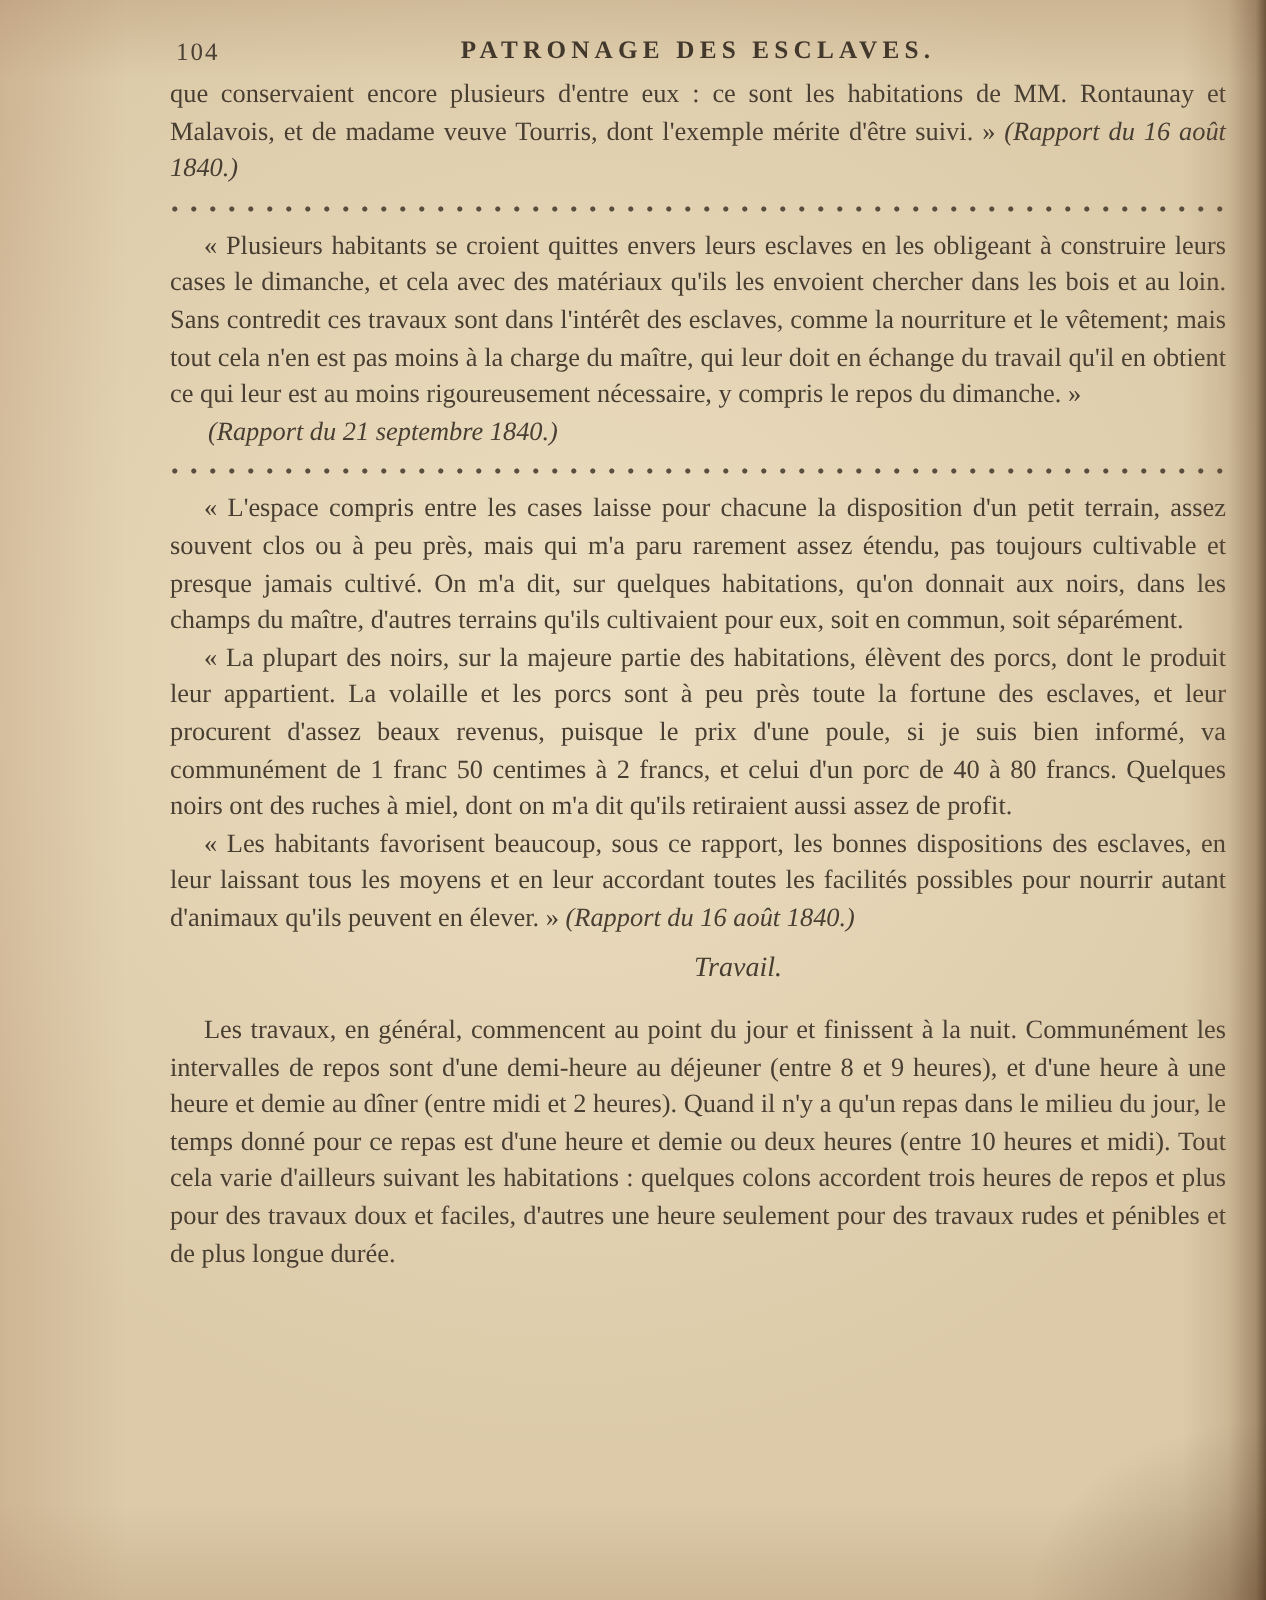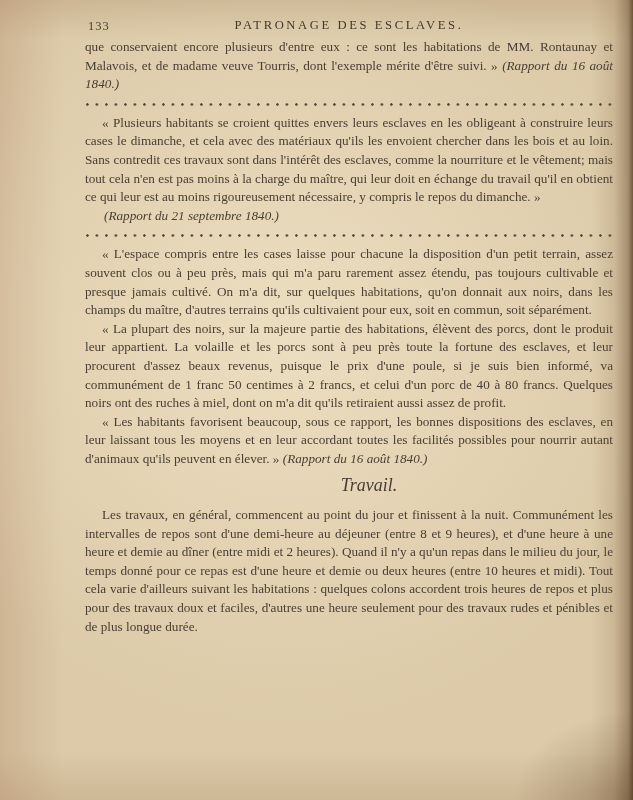--- a/index.html
+++ b/index.html
@@ -36,47 +36,47 @@
     position: absolute; left: 85px; top: 14px; width: 528px;
     font-size: 13.2px; line-height: 18.6px;
   }
   .header { position: relative; height: 20px; margin-bottom: 4px; }
   .pagenum {
     position: absolute; left: 3px; top: 3px;
     font-size: 12.5px; letter-spacing: 1px; color: #4a4034;
   }
   .running-title {
     text-align: center; font-size: 12.6px; letter-spacing: 2.6px;
-    color: #42382c; font-weight: normal; padding-top: 2px;
+    color: #42382c; font-weight: bold; padding-top: 2px;
   }
   p.para {
     margin: 0; text-align: justify; color: #483e32;
   }
   p.indent { text-indent: 17px; }
   .cite { font-style: italic; }
   .cite-line { display: block; font-style: italic; text-indent: 0; margin-left: 19px; }
   .dots {
     height: 3px; margin: 9px 1px 8px 1px;
     background-image: radial-gradient(circle at 1.4px 1.5px, rgba(74,63,49,0.9) 1.05px, rgba(74,63,49,0) 1.5px);
     background-size: 9.5px 3px; background-repeat: repeat-x;
   }
   .section-heading {
-    text-align: center; font-style: italic; font-size: 18px;
+    text-align: center; font-style: italic; font-size: 14px;
     margin: 8px 0 11px 40px; color: #473d30;
   }
 </style>
 </head>
 <body>
 
 <div class="scan">
 
   <div class="text-block">
 
     <div class="header">
-      <span class="pagenum">133</span>
+      <span class="pagenum">104</span>
       <div class="running-title">PATRONAGE DES ESCLAVES.</div>
     </div>
 
     <p class="para"><span>que conservaient encore plusieurs d'entre eux : ce sont les habitations de MM. Rontaunay et Malavois, et de madame veuve Tourris, dont l'exemple mérite d'être suivi. » </span><span class="cite">(Rapport du 16 août 1840.)</span></p>
 
     <div class="dots"></div>
 
     <p class="para indent"><span>« Plusieurs habitants se croient quittes envers leurs esclaves en les obligeant à construire leurs cases le dimanche, et cela avec des matériaux qu'ils les envoient chercher dans les bois et au loin. Sans contredit ces travaux sont dans l'intérêt des esclaves, comme la nourriture et le vêtement; mais tout cela n'en est pas moins à la charge du maître, qui leur doit en échange du travail qu'il en obtient ce qui leur est au moins rigoureusement nécessaire, y compris le repos du dimanche. »</span><span class="cite-line">(Rapport du 21 septembre 1840.)</span></p>
 
     <div class="dots"></div>

